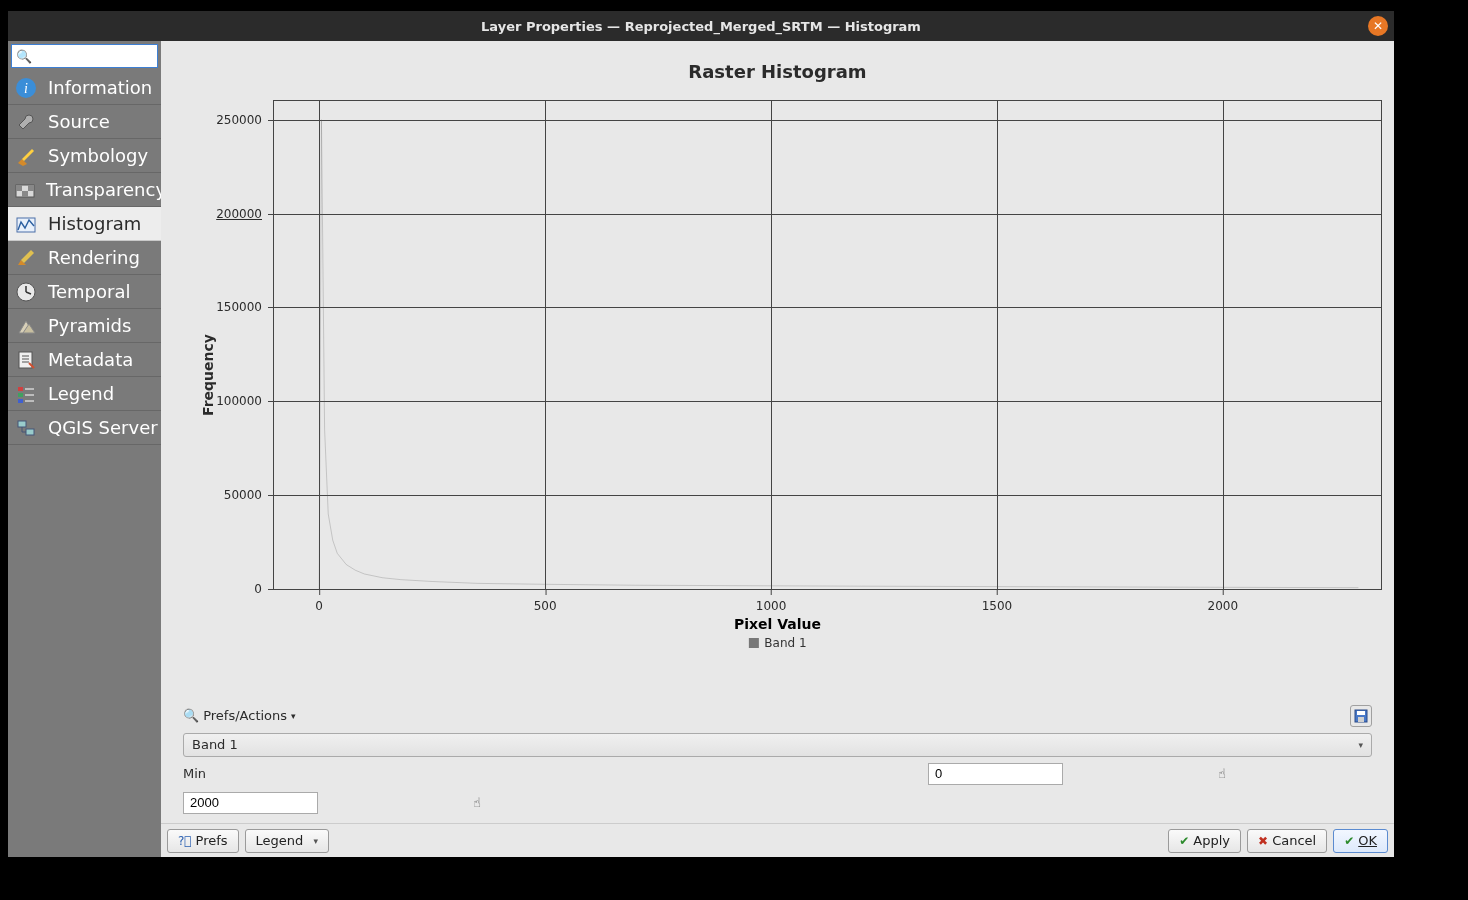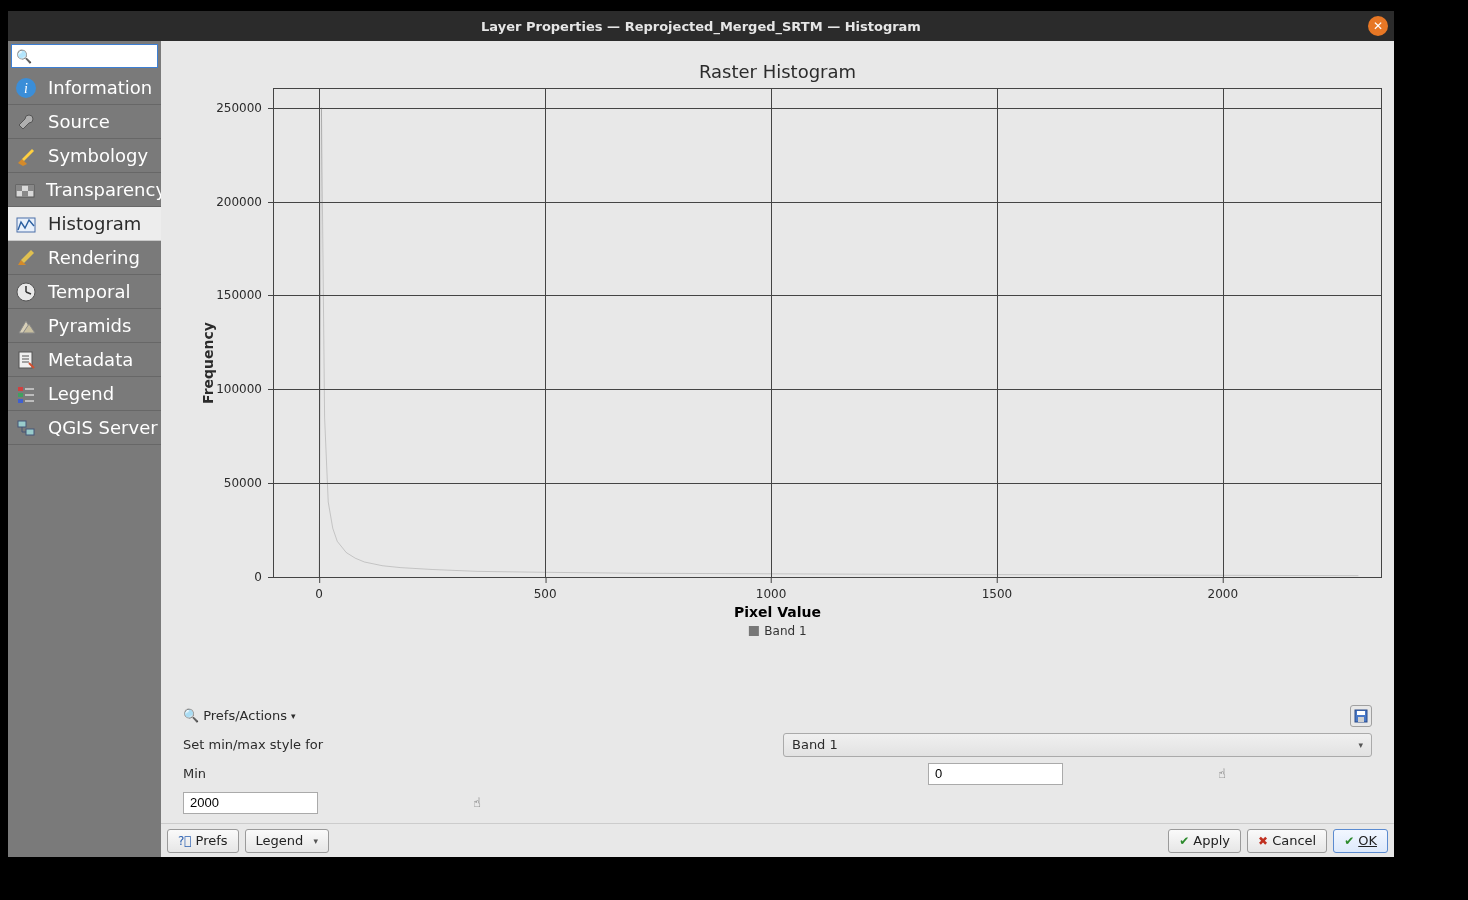--- a/index.html
+++ b/index.html
@@ -109,23 +109,23 @@
     flex-direction: column;
   }
   .chart-wrap {
     flex: 1;
     padding: 20px 12px 0 12px;
     position: relative;
   }
   .chart-title {
     text-align: center;
     font-size: 18px;
-    font-weight: normal;
+    font-weight: bold;
     color: #2b2b2b;
-    margin-bottom: 6px;
+    margin-bottom: 18px;
   }
   .plot-outer {
     position: relative;
     height: 550px;
   }
   .ylabel {
     position: absolute;
     left: -6px;
     top: 50%;
     transform: translateY(-50%) rotate(-90deg);
@@ -439,21 +439,21 @@
           <div class="plot-area" id="plot-area">
               <div class="hgrid" style="top: 100%;"></div>
               <div class="ytick" style="top: 100%;">0</div>
               <div class="hgrid" style="top: 80.7692%;"></div>
               <div class="ytick" style="top: 80.7692%;">50000</div>
               <div class="hgrid" style="top: 61.5385%;"></div>
               <div class="ytick" style="top: 61.5385%;">100000</div>
               <div class="hgrid" style="top: 42.3077%;"></div>
               <div class="ytick" style="top: 42.3077%;">150000</div>
               <div class="hgrid" style="top: 23.0769%;"></div>
-              <div class="ytick" style="top: 23.0769%;">200000</div>
+              <div class="ytick" style="top: 23.0769%; text-decoration: underline;">200000</div>
               <div class="hgrid" style="top: 3.84615%;"></div>
               <div class="ytick" style="top: 3.84615%; text-align: right;">250000</div>
               <div class="vgrid" style="left: 4.08163%;"></div>
               <div class="xtick" style="left: 4.08163%;">0</div>
               <div class="vgrid" style="left: 24.4898%;"></div>
               <div class="xtick" style="left: 24.4898%;">500</div>
               <div class="vgrid" style="left: 44.898%;"></div>
               <div class="xtick" style="left: 44.898%; text-align: center;">1000</div>
               <div class="vgrid" style="left: 65.3061%;"></div>
               <div class="xtick" style="left: 65.3061%;">1500</div>
@@ -480,21 +480,20 @@
           </div>
           <div class="save-btn">
             <svg width="14" height="14">
                 <rect x="1" y="1" width="12" height="12" fill="#4878c8" stroke="#2a4a88"></rect>
                 <rect x="3" y="2" width="8" height="4" fill="#fff"></rect>
                 <rect x="4" y="8" width="6" height="5" fill="#d0d0d0"></rect>
               </svg>
           </div>
         </div>
         <div class="row">
-          <div class="band-label-cell">Set min/max style for</div>
           <div class="band-select">
             <span>Band 1</span>
             <span style="font-size:9px;color:#555">▾</span>
           </div>
         </div>
         <div class="row">
           <div class="minmax-label">Min</div>
           <input class="minmax-input" value="0" style="">
           <span class="pointer-icon">☝</span>
         </div>

